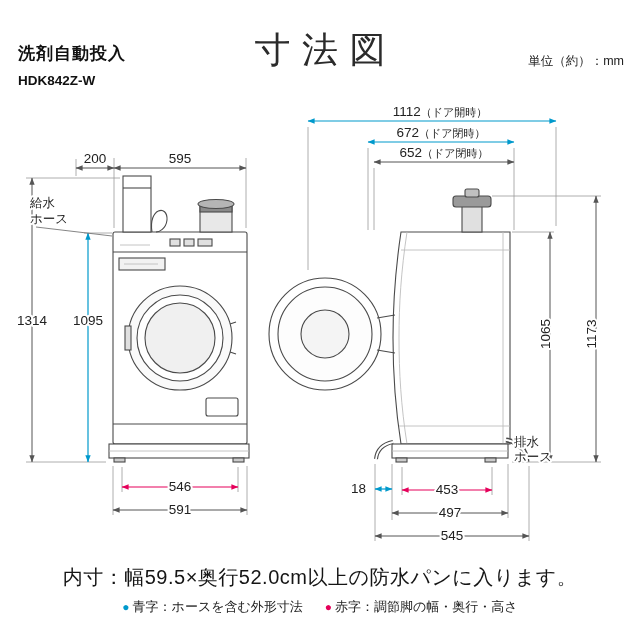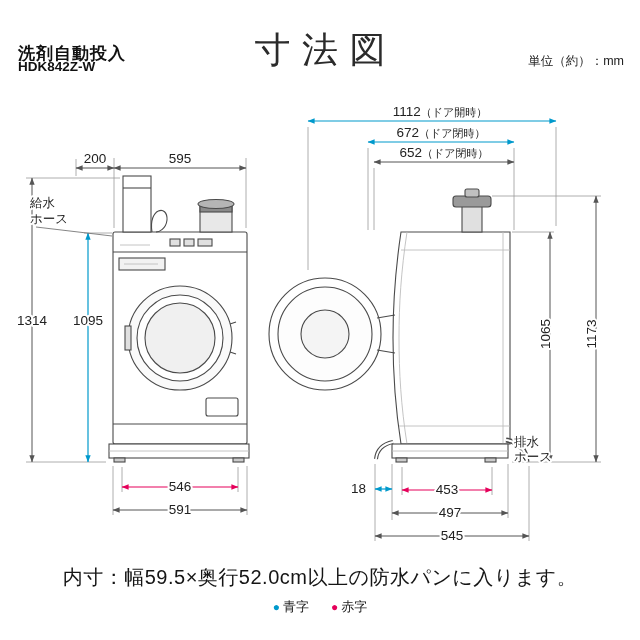--- a/index.html
+++ b/index.html
@@ -1,20 +1,20 @@
 <!DOCTYPE html>
 <html><head>
 <meta charset="utf-8">
 <style>
   html,body{margin:0;padding:0;background:#fff;}
   body{font-family:"Liberation Sans",sans-serif;}
   #stage{position:relative;width:640px;height:640px;background:#ffffff;overflow:hidden;}
   .abs{position:absolute;}
   #feature{left:18px;top:42px;font-size:17px;font-weight:bold;color:#111;letter-spacing:1px;}
-  #model{left:18px;top:59px;font-size:13.5px;font-weight:bold;color:#111;}
+  #model{left:18px;top:73px;font-size:13.5px;font-weight:bold;color:#111;}
   #title{left:0;right:0;top:26px;text-align:center;font-size:36px;font-weight:400;color:#2b2b2b;letter-spacing:0.32em;text-indent:0.32em;}
   #unit{right:16px;top:53px;font-size:12.5px;color:#222;margin-left:22px;}
   #note{left:0;right:0;top:564px;text-align:center;font-size:20px;color:#151515;letter-spacing:0.5px;}
   #legend{left:0;right:0;top:598px;display:flex;justify-content:center;gap:22px;font-size:13px;color:#222;}
   .legend-item{display:inline-flex;align-items:center;}
   .bullet{font-size:12px;margin-right:3px;line-height:1;}
   .bullet.b{color:#0099cc;} .bullet.r{color:#e5005a;}
   svg{position:absolute;left:0;top:0;}
   
   .art{stroke:#4a4a4a;stroke-width:1.1;fill:none;}
@@ -194,20 +194,22 @@
       <text class="lb" x="514" y="461">ホース</text>
     </g>
   </svg>
 
   <div id="note" class="abs">内寸：幅59.5×奥行52.0cm以上の防水パンに入ります。</div>
 
   <div id="legend" class="abs">
     <span class="legend-item">
       <span class="bullet b">●</span>
         <span>青字</span>
+        <span>：ホースを含む外形寸法</span>
     </span>
     <span class="legend-item">
       <span class="bullet r">●</span>
         <span>赤字</span>
+        <span>：調節脚の幅・奥行・高さ</span>
     </span>
   </div>
 
 </div>
 
 </body></html>

